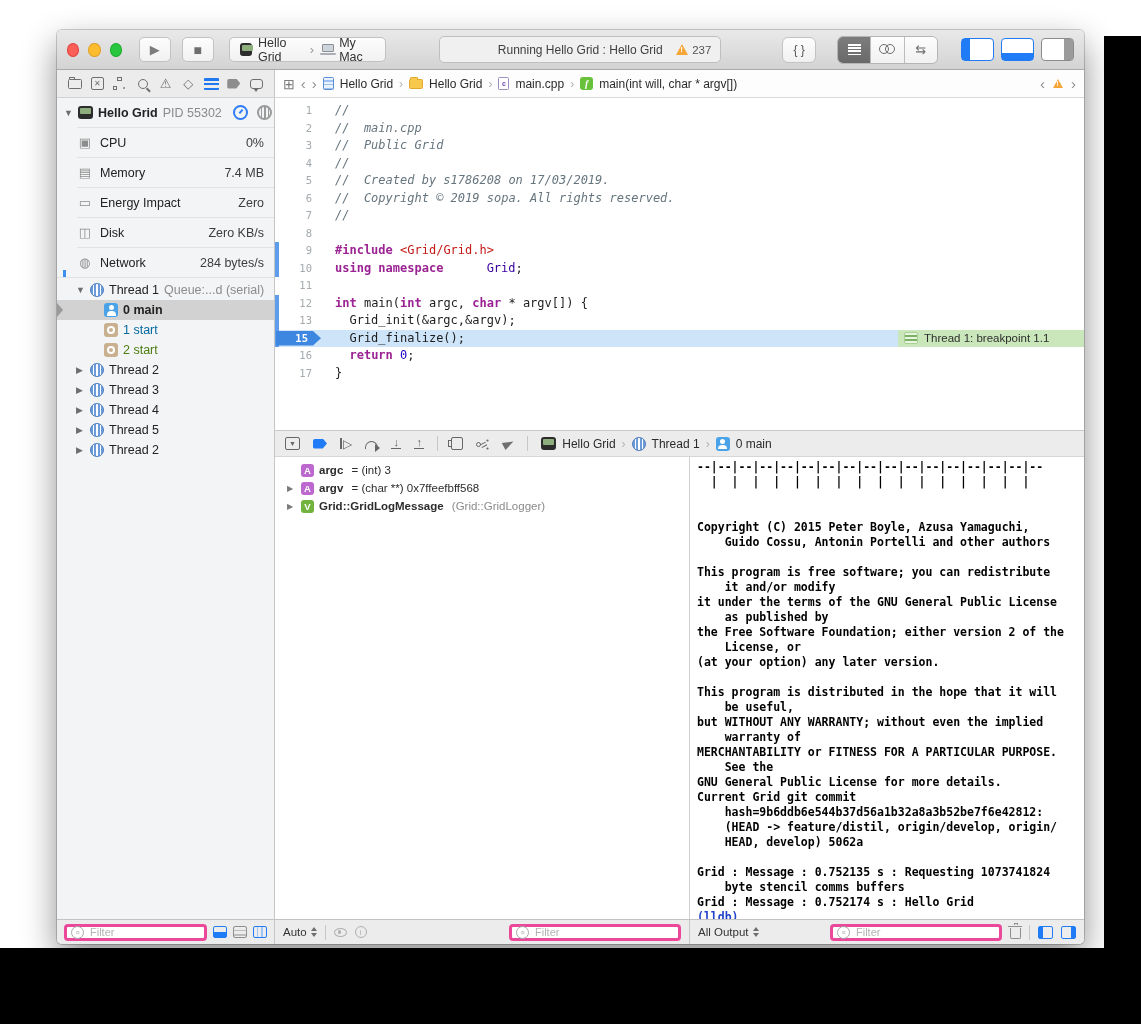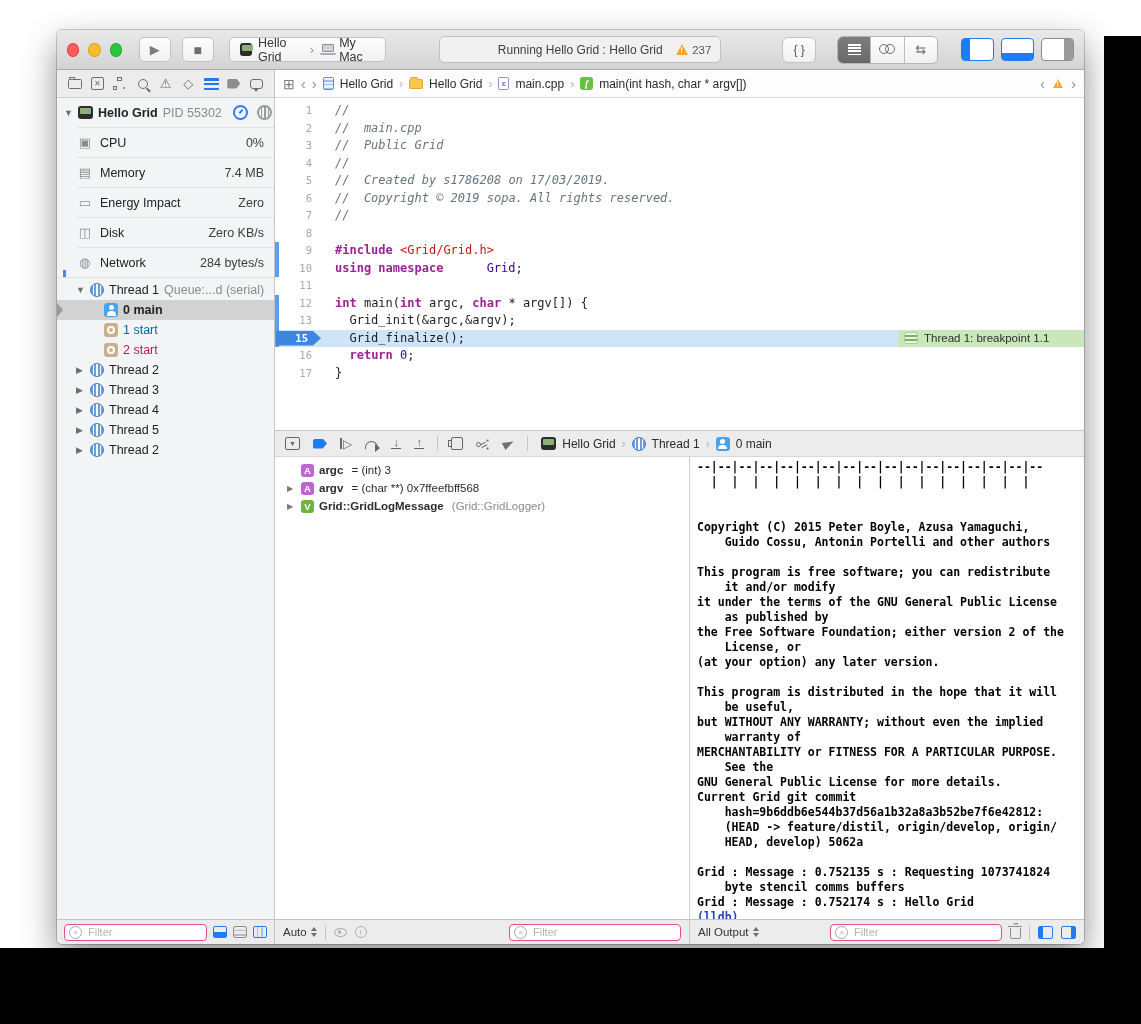--- a/index.html
+++ b/index.html
@@ -142,21 +142,21 @@
   .vval.gray{color:#8b8b8b;}
   .consolepane{flex:1;position:relative;padding:3px 0 0 7px;box-sizing:border-box;}
   .consolepane pre{margin:0;font:bold 11.5px "DejaVu Sans Mono",monospace;line-height:15px;color:#000;}
   .consolepane pre.lldb{color:#2244cc;}
   
   .bottombar{position:absolute;left:0;bottom:0;width:100%;height:25px;background:#ececec;border-top:1px solid #c3c3c3;display:flex;box-sizing:border-box;font-size:11px;color:#8f8f8f;}
   .bb-sec{display:flex;align-items:center;box-sizing:border-box;height:100%;}
   .bb-left{width:218px;border-right:1px solid #c6c6c6;padding:0 7px;gap:6px;}
   .bb-vars{width:415px;border-right:1px solid #c6c6c6;padding:0 8px;gap:8px;}
   .bb-cons{flex:1;padding:0 8px;gap:8px;}
-  .filterfield{height:17px;background:#fff;border:1px solid #ec4899;border-radius:4px;display:flex;align-items:center;padding:0 4px;gap:4px;box-sizing:border-box;}
+  .filterfield{height:17px;background:#fff;border:3px solid #ec4899;border-radius:4px;display:flex;align-items:center;padding:0 4px;gap:4px;box-sizing:border-box;}
   .filterfield input{border:none;outline:none;font-size:11px;width:100%;background:transparent;color:#333;}
   .filterfield input::placeholder{color:#b3b3b3;}
   .f-ic{width:11px;height:11px;border:1px solid #a9a9a9;border-radius:50%;color:#a9a9a9;font-size:7px;display:flex;align-items:center;justify-content:center;flex:0 0 11px;}
   .mini{width:14px;height:12px;border-radius:2px;box-sizing:border-box;}
   .mini.b1{border:1.4px solid #1f7bf6;background:linear-gradient(transparent 0 55%,#1f7bf6 55%);}
   .mini.g1{border:1.4px solid #8e8e8e;background:repeating-linear-gradient(180deg,transparent 0 3px,#bdbdbd 3px 4.4px);}
   .mini.b2{border:1.4px solid #1f7bf6;background:repeating-linear-gradient(90deg,transparent 0 3px,#9cc4f8 3px 4.4px);}
   .popup{display:flex;align-items:center;gap:4px;color:#333;font-size:11.5px;}
   .updn{display:flex;flex-direction:column;gap:1.5px;}
   .updn i{width:0;height:0;border-left:3.5px solid transparent;border-right:3.5px solid transparent;}
@@ -302,21 +302,21 @@
           <span class="frame-ptr"></span>
           <span class="ic-person"></span>
           <span class="lbl" style="font-weight: bold;">0 main</span>
         </div>
         <div class="trow" style="padding-left: 47px;">
           <span class="ic-gear"></span>
           <span class="lbl" style="color: #0369a1;">1 start</span>
         </div>
         <div class="trow" style="padding-left: 47px;">
           <span class="ic-gear"></span>
-          <span class="lbl" style="color: #be185d;">2 start</span>
+          <span class="lbl" style="color: #4d7c0f;">2 start</span>
         </div>
         <div class="trow" style="padding-left: 19px;">
           <span class="disc">▶</span>
           <span class="ic-thread"></span>
           <span class="lbl">Thread 2</span>
         </div>
         <div class="trow" style="padding-left: 19px;">
           <span class="disc">▶</span>
           <span class="ic-thread"></span>
           <span class="lbl">Thread 3</span>
@@ -347,21 +347,21 @@
       <span class="ic-doc"></span>
       <span>Hello Grid</span>
       <span class="jb-sep">›</span>
       <span class="ic-yfolder"></span>
       <span>Hello Grid</span>
       <span class="jb-sep">›</span>
       <span class="ic-cpp">c</span>
       <span>main.cpp</span>
       <span class="jb-sep">›</span>
       <span class="ic-func">f</span>
-      <span>main(int hash, char * argv[])</span>
+      <span>main(int will, char * argv[])</span>
       <span class="jb-right">
         <span class="jb-nav">‹</span>
         <span class="warn-tri sm"></span>
         <span class="jb-nav">›</span>
       </span>
     </div>
     <div id="codearea" class="codearea">
         <div class="crow"><span class="gut"><span>1</span></span><span class="codetxt"><span class="tk-c">//</span></span></div>
         <div class="crow"><span class="gut"><span>2</span></span><span class="codetxt"><span class="tk-c">//  main.cpp</span></span></div>
         <div class="crow"><span class="gut"><span>3</span></span><span class="codetxt"><span class="tk-c">//  Public Grid</span></span></div>

